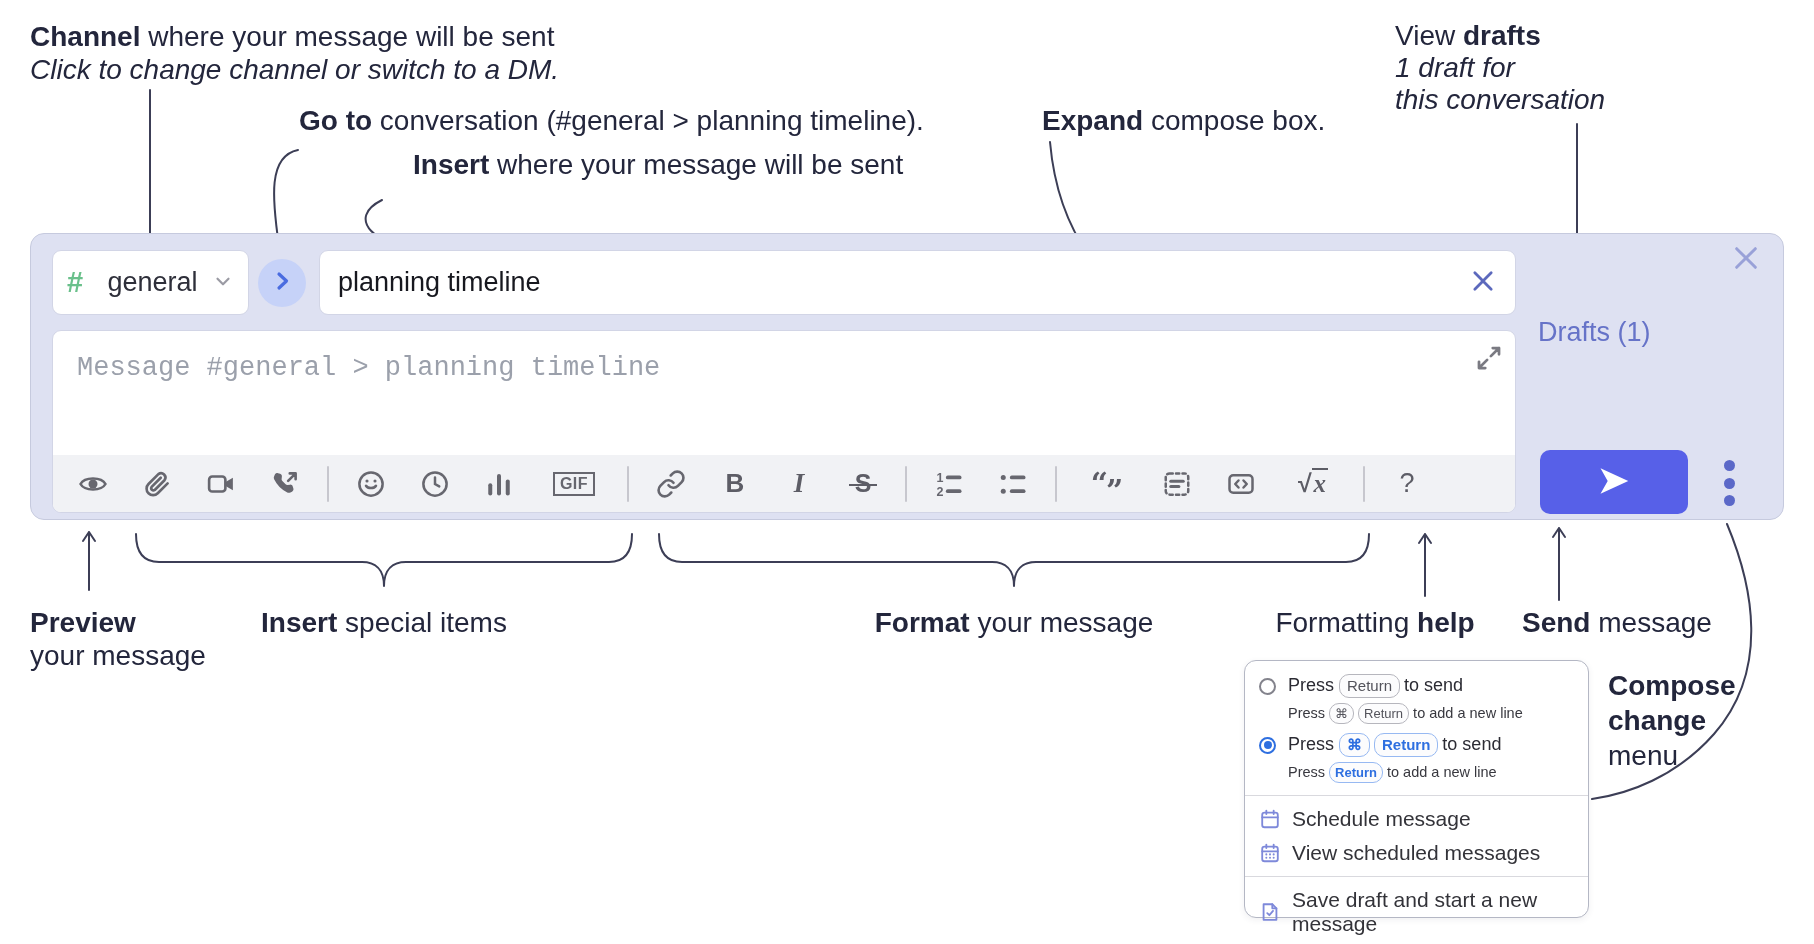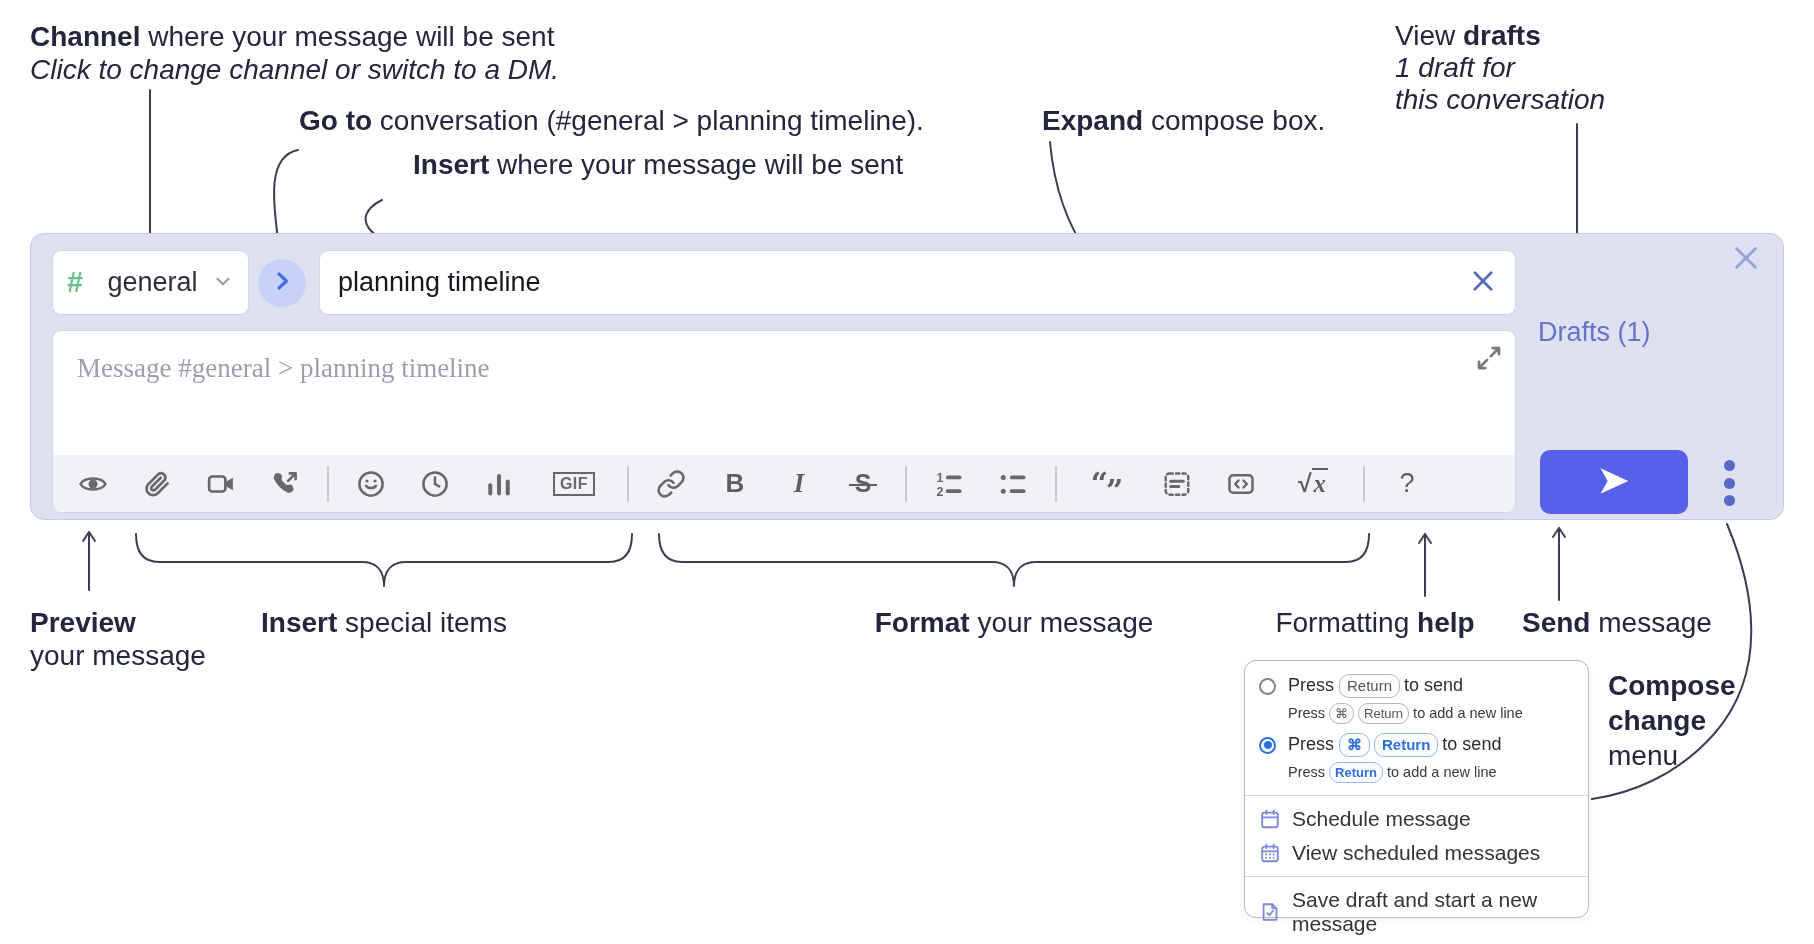--- a/index.html
+++ b/index.html
@@ -28,21 +28,21 @@
   .channel-name { font-size:27px; color:#2e2f3a; margin-left:10px; flex:1;text-align:center; }
   .jump-btn {
     position:absolute; left:227px; top:25px; width:48px; height:48px; border-radius:50%;
     background:#c6d2f8; display:flex; align-items:center; justify-content:center; cursor:pointer;
   }
   .topic-box { left:288px; top:16px; width:1197px; height:65px; display:flex; align-items:center; padding:0 18px; }
   .topic-input { border:none; outline:none; flex:1; font-family:"Liberation Sans",sans-serif; font-size:27px; color:#17181f; background:transparent; }
   .msg-box { left:21px; top:96px; width:1464px; height:183px; padding:0; }
   .msg-input {
     position:absolute; left:0; top:0; width:100%; height:126px; border:none; outline:none; resize:none;
-    background:transparent; font-family:Liberation Serif, serif; font-size:27px; color:#14532d; padding:22px 60px 0 24px;
+    background:transparent; font-family:Liberation Mono, monospace; font-size:27px; color:#14532d; padding:22px 60px 0 24px;
   }
   .msg-input::placeholder { color:#9ba0ab; }
   .expand-btn { position:absolute; left:1421px; top:12px; width:30px; height:30px; cursor:pointer; }
 
   
   .toolbar {
     position:absolute; left:0; bottom:0; width:100%; height:57px; background:#f1f2f5;
     border-radius:0 0 8px 8px; display:flex; align-items:center; padding:0 8px;
   }
   .tb-icon { width:30px; height:38px; margin:0 17px; display:flex; align-items:center; justify-content:center; cursor:pointer; color:#67676f; }

